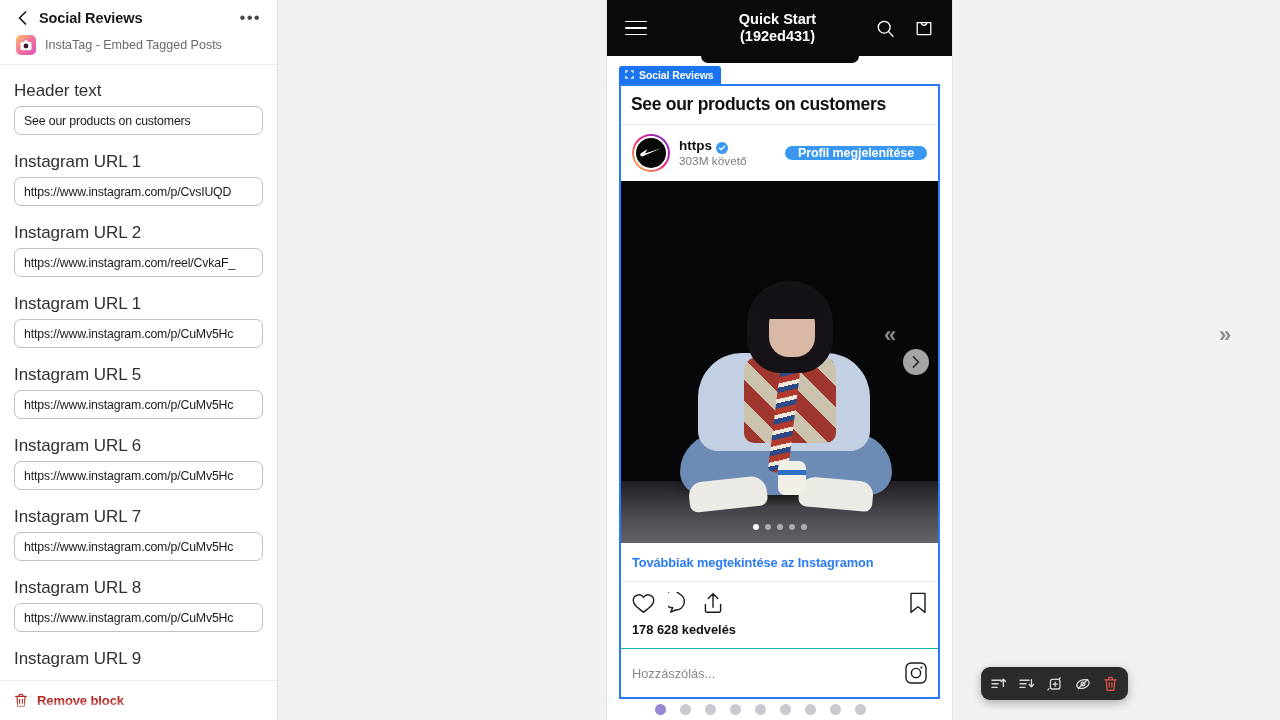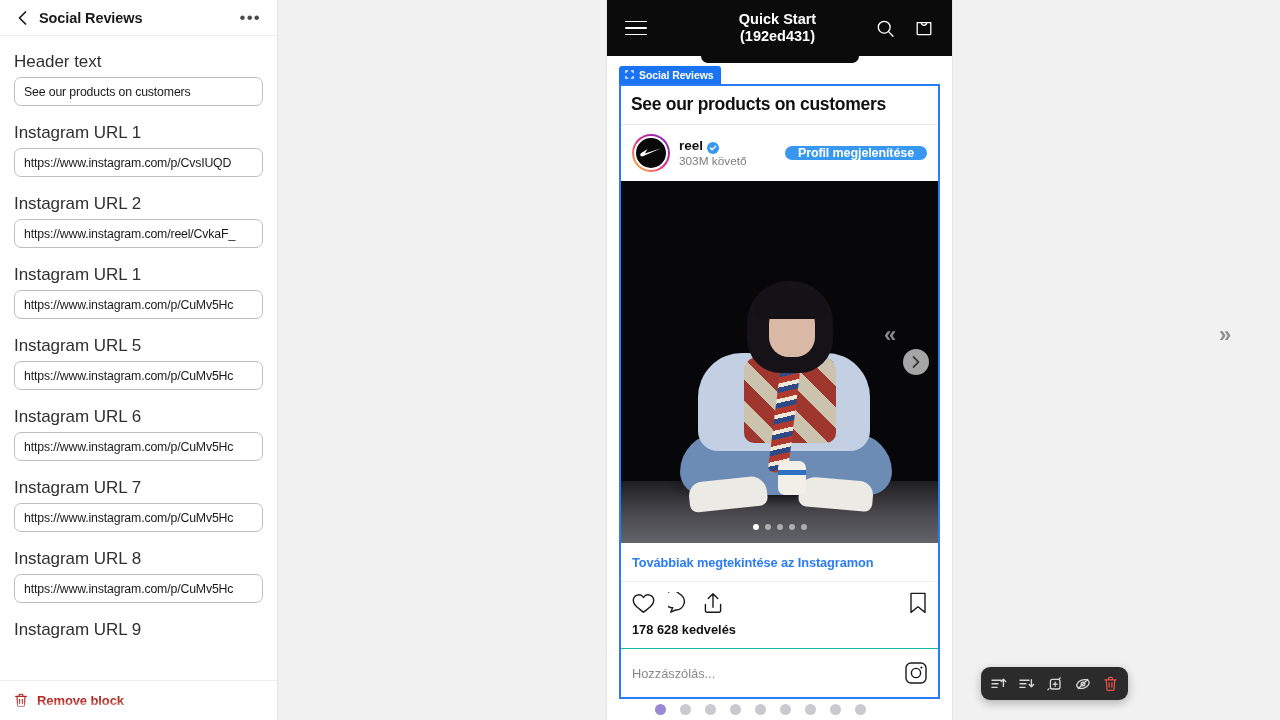--- a/index.html
+++ b/index.html
@@ -305,20 +305,30 @@
 
     <div class="panel-head">
       <div class="panel-title-row">
         <div class="back-chevron">
           <svg width="9" height="14" viewBox="0 0 9 14" fill="none" aria-hidden="true">
             <path d="M7.5 1L1.5 7l6 6" stroke="#1a1a1a" stroke-width="1.7" stroke-linecap="round" stroke-linejoin="round"></path>
           </svg>
         </div>
         <div class="panel-title">Social Reviews</div>
         <div class="dots-btn">•••</div>
+      </div>
+      <div class="app-row">
+        <div class="app-icon">
+          <svg width="12" height="12" viewBox="0 0 12 12" aria-hidden="true">
+            <rect x="0.5" y="3" width="11" height="8.2" rx="1.4" fill="#fff"></rect>
+            <circle cx="6" cy="7" r="2.4" fill="#3a1a2c"></circle>
+            <path d="M4 3.2 L4.9 1.2 H7.1 L8 3.2 Z" fill="#fff"></path>
+          </svg>
+        </div>
+        <div class="app-name">InstaTag - Embed Tagged Posts</div>
       </div>
     </div>
 
     <div class="panel-body" id="panel-fields">
         <div class="field">
           <div class="field-label">Header text</div>
           <div class="field-input cut">See our products on customers</div>
         </div>
         <div class="field">
           <div class="field-label">Instagram URL 1</div>
@@ -420,21 +430,21 @@
               <div class="ig-head">
                 <div class="avatar-ring">
                   <div class="avatar-inner">
                     <svg width="22" height="10" viewBox="0 0 22 10" aria-hidden="true">
                       <path d="M21.2 0.3 3.4 8.1C2 8.7 0.9 8.4 0.4 7.4c-.4-.8-.1-1.6.9-2.4L7.6 1 4.9 5.5l16.3-5.2Z" fill="#fff"></path>
                     </svg>
                   </div>
                 </div>
                 <div class="ig-names">
                   <div class="ig-user">
-                    <b>reel</b>
+                    <b>https</b>
                     <span class="verified">
                       <svg width="12" height="12" viewBox="0 0 12 12" aria-hidden="true">
                         <circle cx="6" cy="6" r="6" fill="#3897f0"></circle>
                         <path d="M3.4 6.1 5.1 7.8 8.7 4.2" stroke="#fff" stroke-width="1.35" fill="none" stroke-linecap="round" stroke-linejoin="round"></path>
                       </svg>
                     </span>
                   </div>
                   <div class="ig-followers">303M követő</div>
                 </div>
                 <button class="profile-btn">Profil megjelenítése</button>

